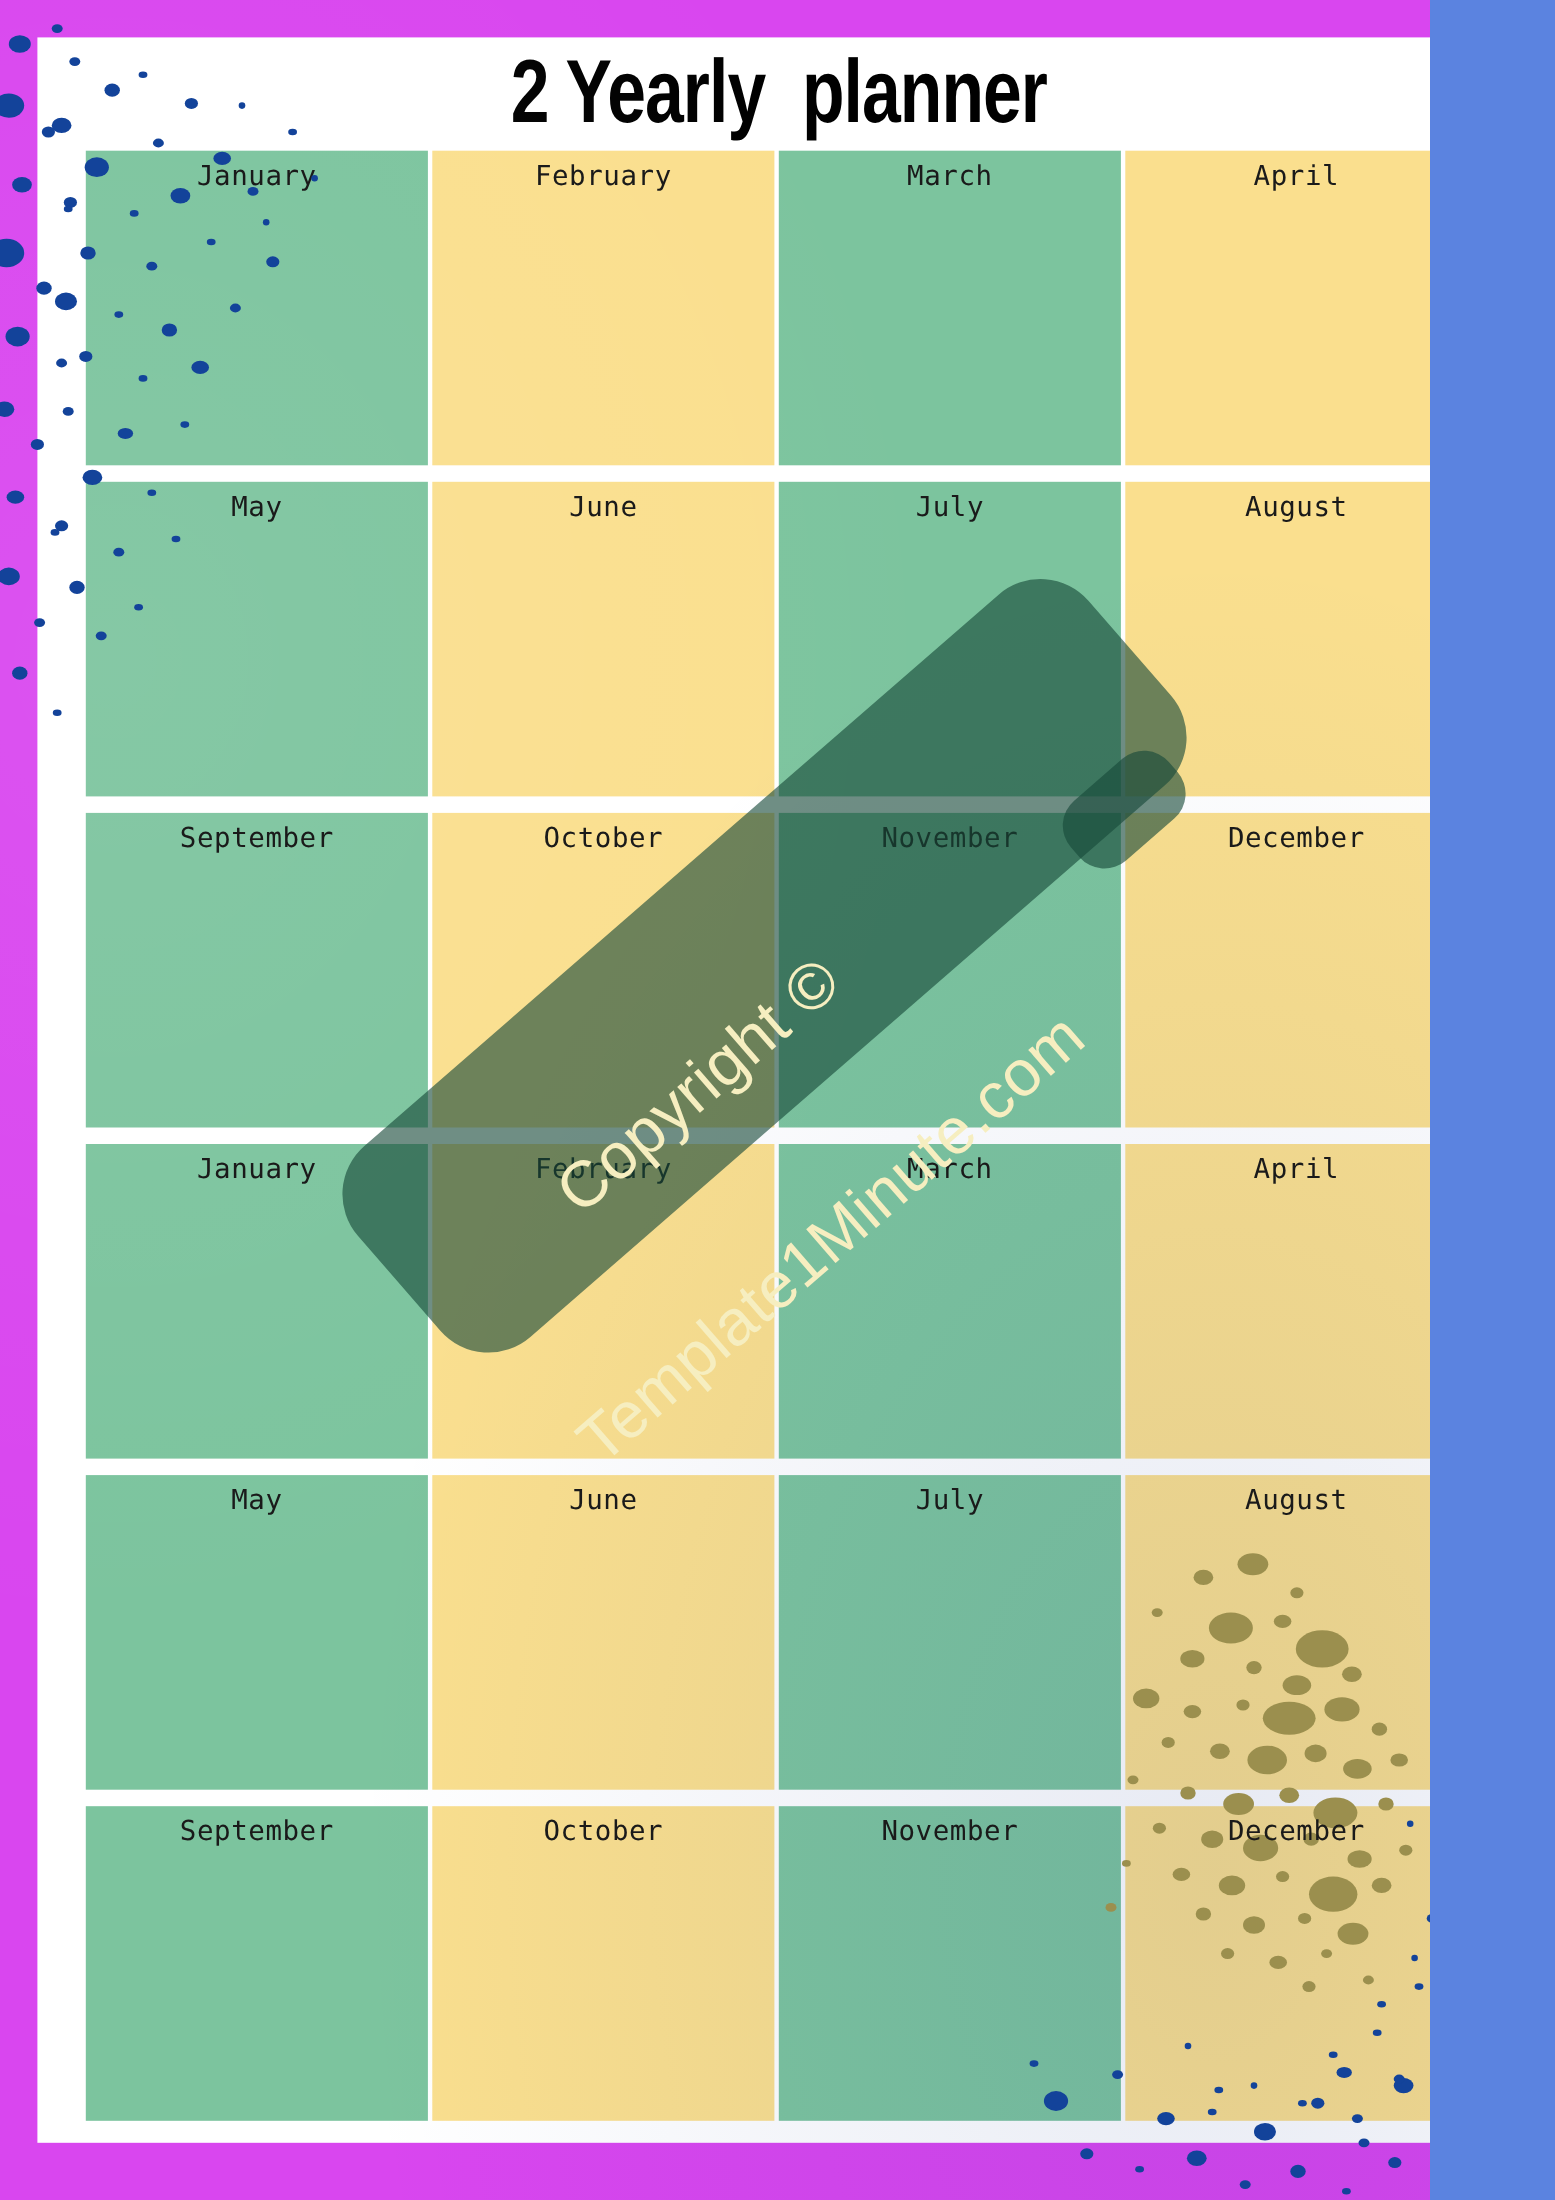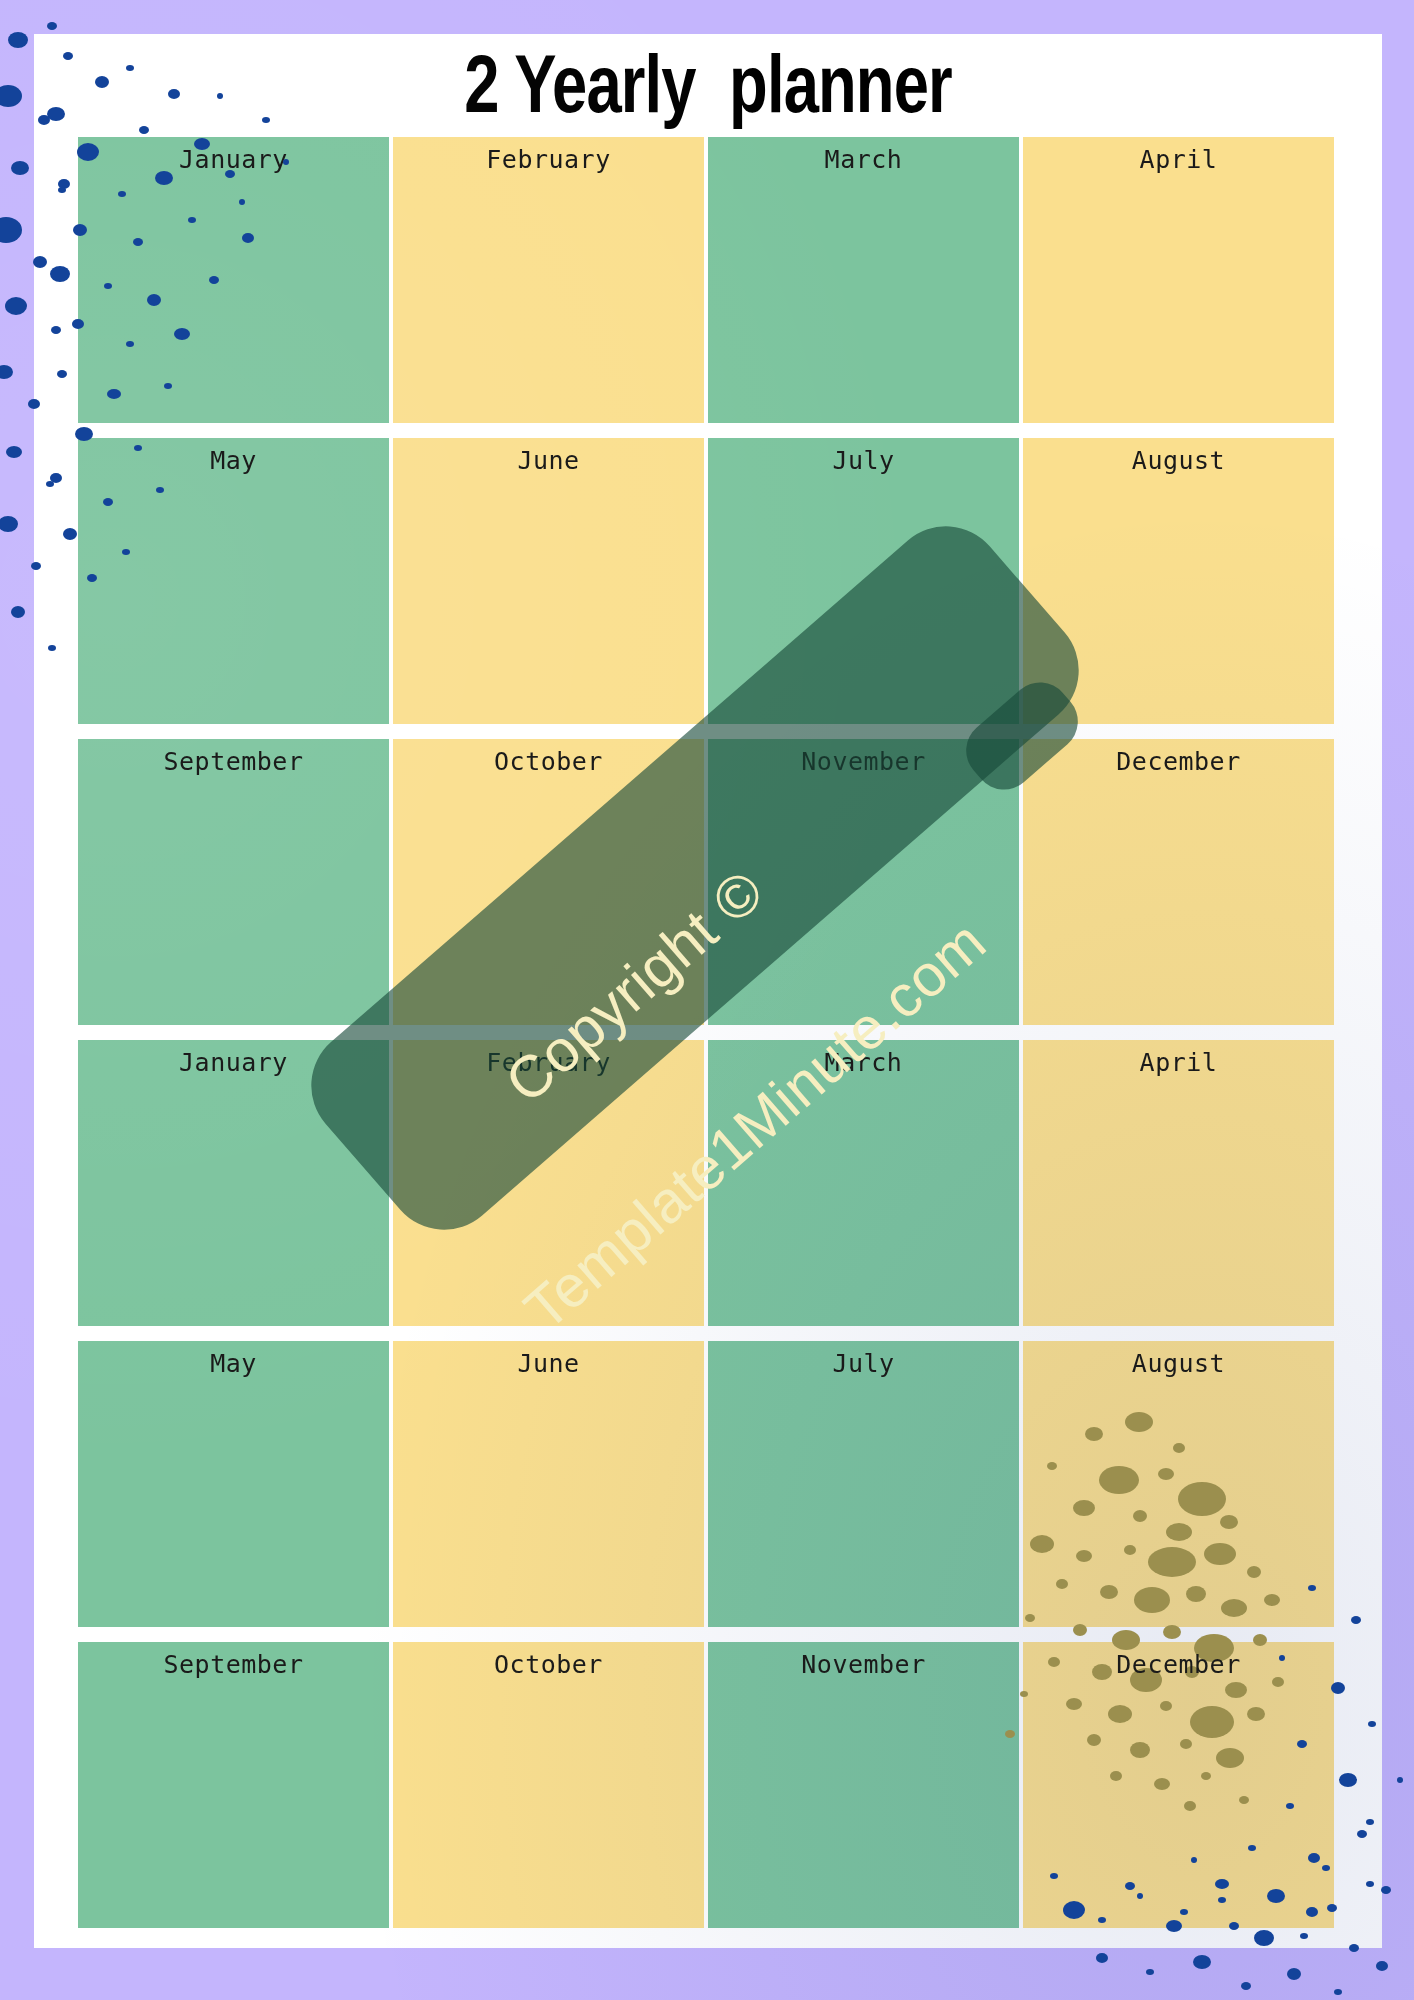--- a/index.html
+++ b/index.html
@@ -13,23 +13,23 @@
   body {
     font-family: "Liberation Sans", sans-serif;
     background: #5b83e0;
     position: relative;
   }
 
   
   #page {
     position: absolute;
     inset: 0;
-    width: 1414px;
+    width: 1300px;
     height: 2000px;
-    background: #c4b5fd;
+    background: #d946ef;
     overflow: hidden;
   }
 
   
   #page::after {
     content: "";
     position: absolute;
     inset: 0;
     background:
       radial-gradient(ellipse at 8% 30%, rgba(255,255,255,.07), transparent 45%),

